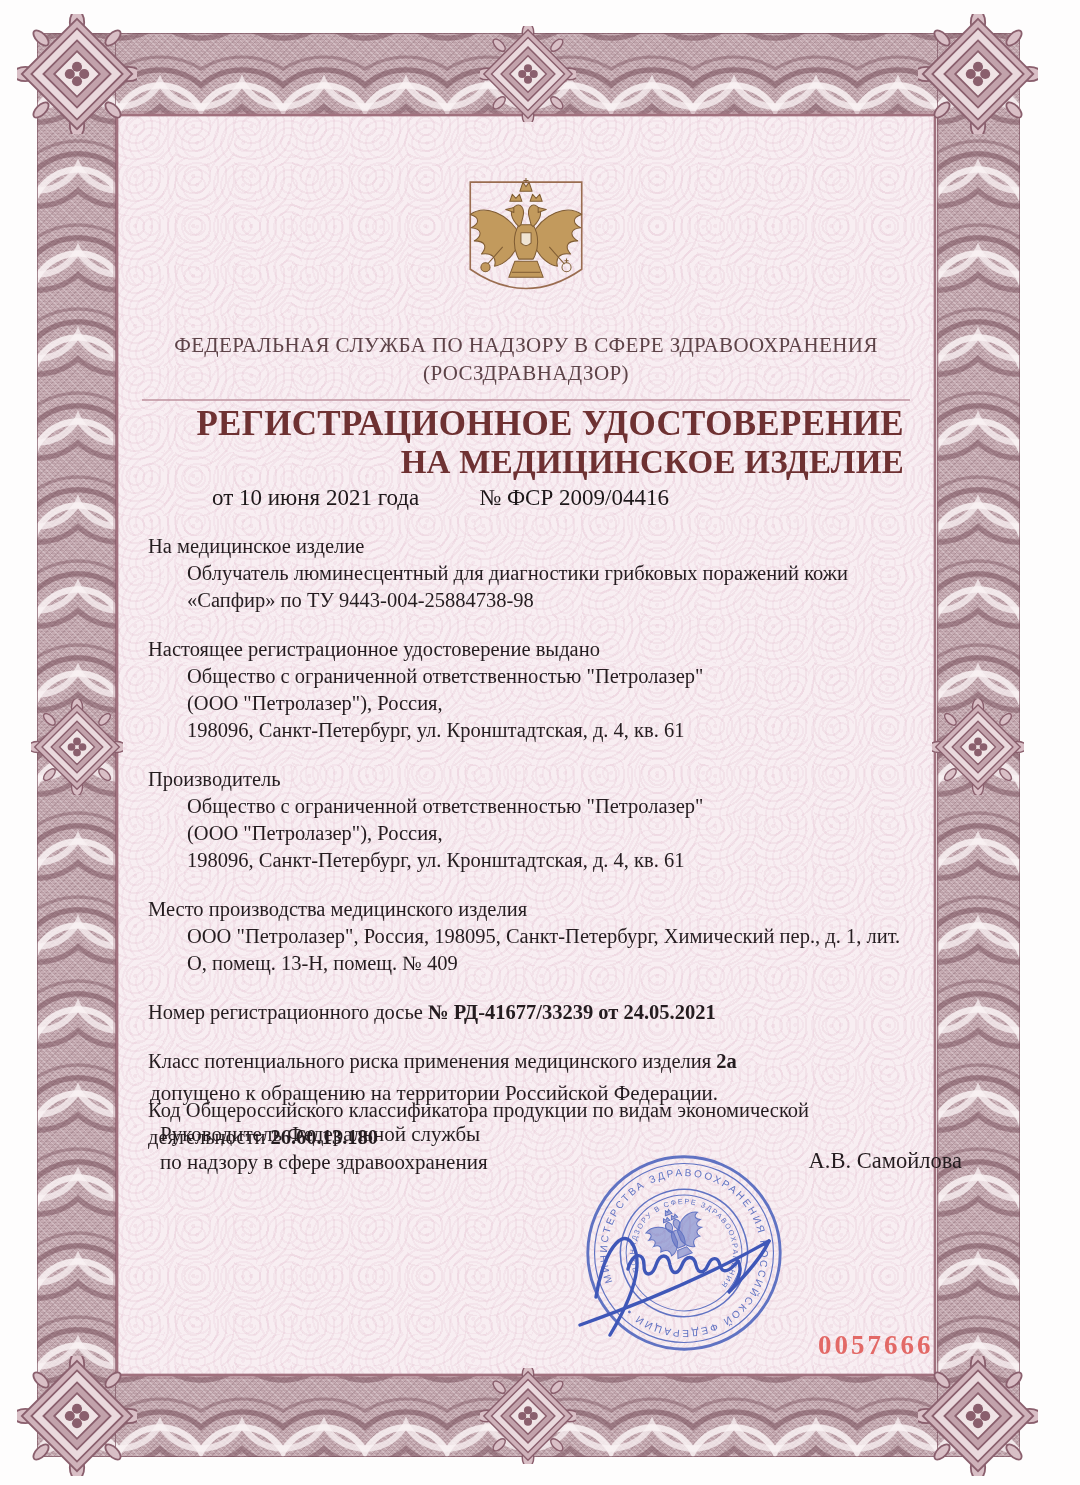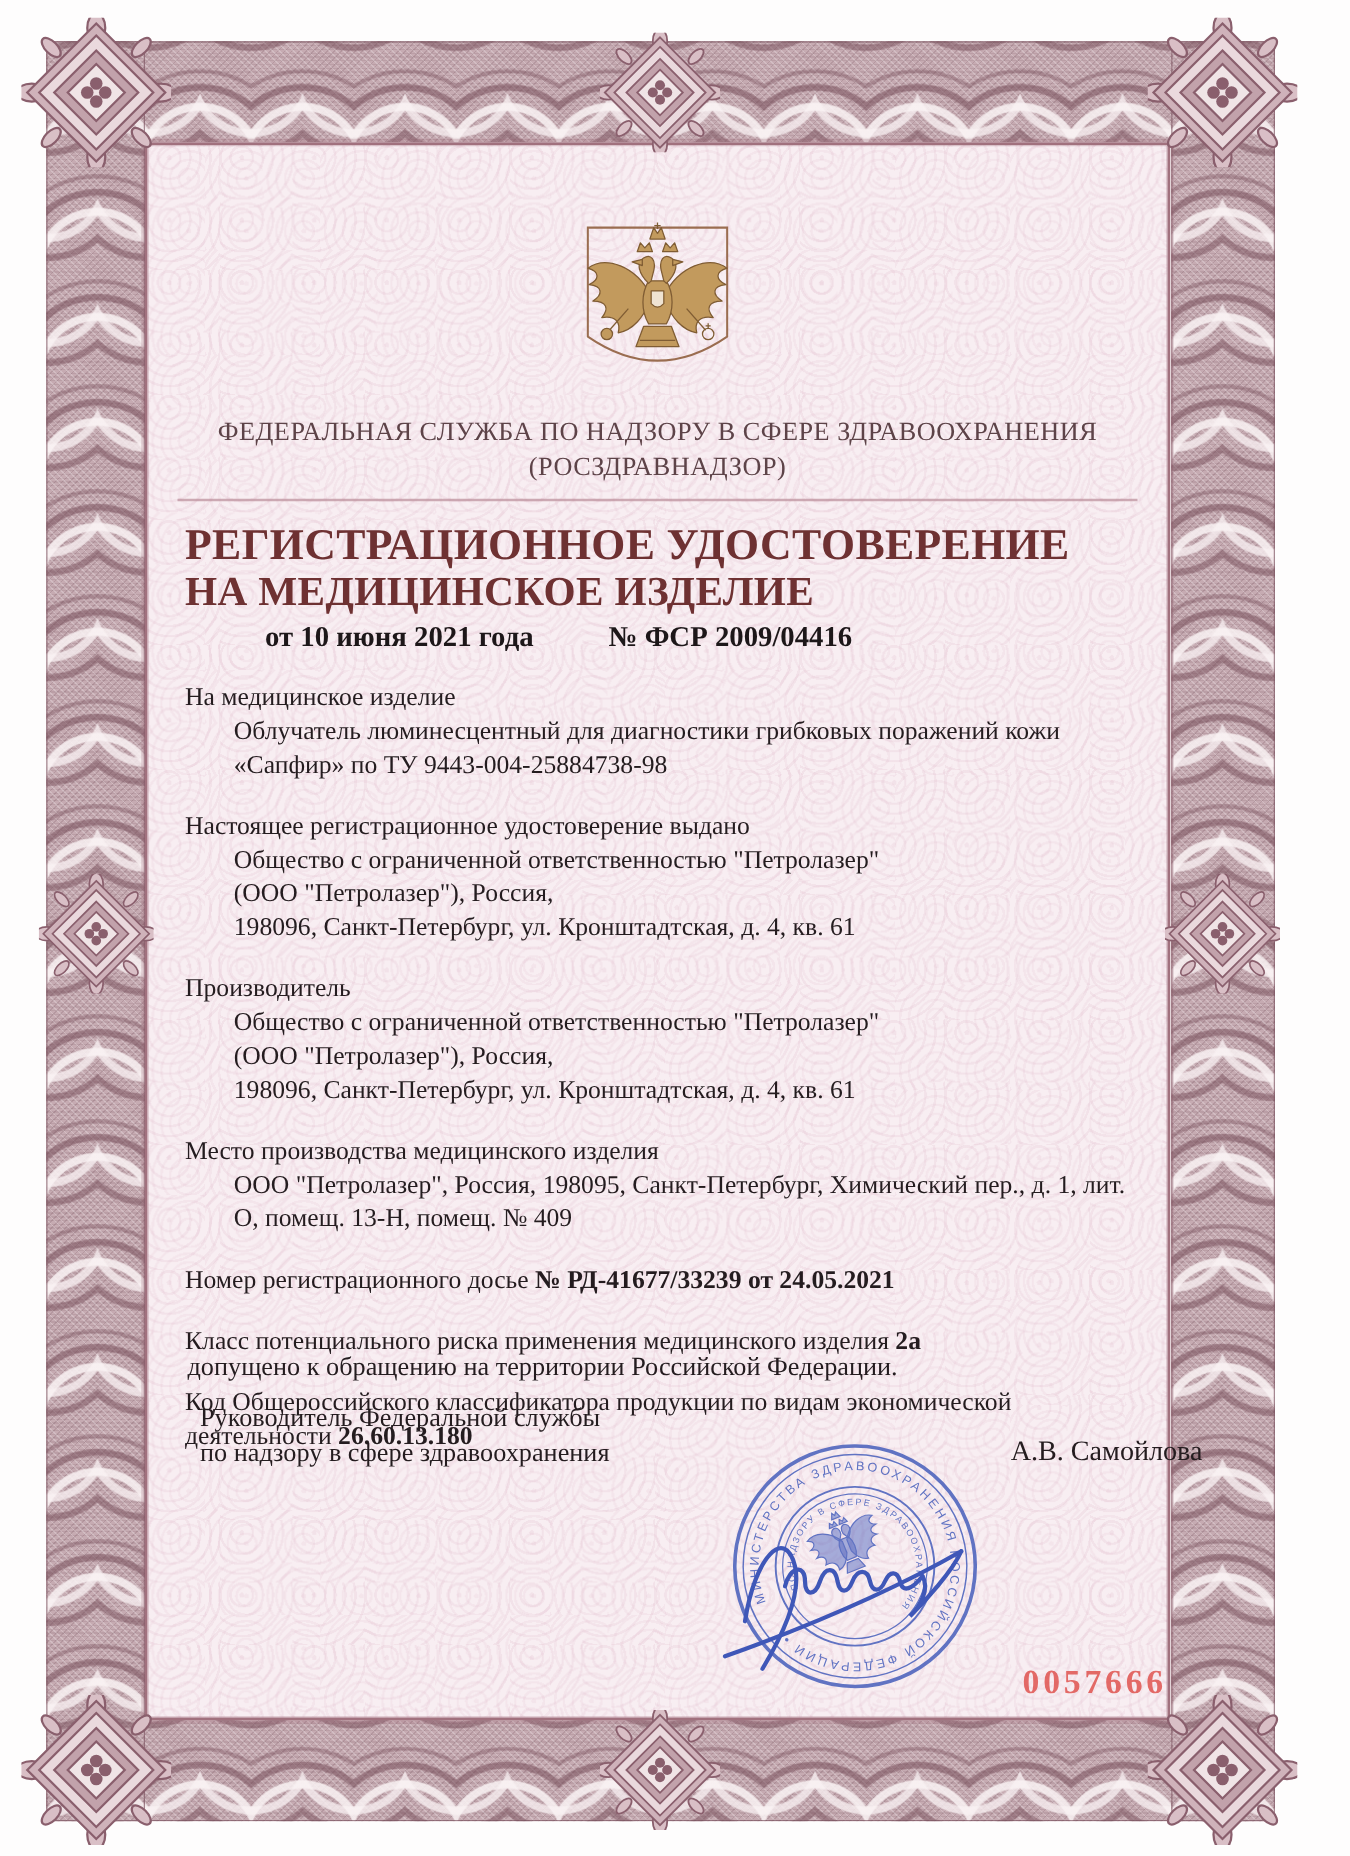--- a/index.html
+++ b/index.html
@@ -37,23 +37,23 @@
       repeating-radial-gradient(circle at 30% 20%, rgba(213,163,185,.16) 0 2px, rgba(255,255,255,0) 2px 8px),
       repeating-radial-gradient(circle at 72% 64%, rgba(213,163,185,.12) 0 2px, rgba(255,255,255,0) 2px 7px);
     background-size:58px 50px, 46px 42px;
     border:2px solid #a1717e;
     box-shadow: inset 0 0 0 1px rgba(161,113,126,.35), 0 0 0 3px rgba(161,113,126,.28);
     color:#241c1f;
   }
   .emblem{display:block;margin:58px auto 6px auto;width:152px;height:152px;}
   .agency{text-align:center;color:#5d4348;font-size:21px;line-height:1.32;letter-spacing:.4px;}
   .rule{border:0;border-top:2px solid rgba(189,146,157,.75);margin:12px -6px 0 -6px;}
-  .title{margin-top:16px;text-align:left;color:#6e3132;font-weight:bold;font-size:35px;line-height:1.1;letter-spacing:.3px;}
+  .title{margin-top:4px;text-align:right;color:#6e3132;font-weight:bold;font-size:35px;line-height:1.1;letter-spacing:.3px;}
   .title .t2{font-size:33px;display:block;}
-  .dateline{display:flex;margin-top:5px;font-size:23px;font-weight:bold;color:#1d1719;padding-left:64px;}
+  .dateline{display:flex;margin-top:5px;font-size:23px;font-weight:normal;color:#1d1719;padding-left:64px;}
   .dateline .num{margin-left:60px;}
   .body{margin-top:16px;font-size:20.5px;line-height:27px;}
   .section{margin-top:22px;}
   .s-line{font-weight:normal;margin-left:39px;}
   .footer{position:absolute;left:150px;right:148px;top:1078px;font-size:21px;line-height:30px;color:#241c1f;z-index:4;}
   .signer{display:flex;align-items:flex-end;margin-top:12px;font-weight:normal;}
   .signer .stitle{font-size:21px;line-height:28px;padding-left:10px;}
   .signer .sname{margin-left:auto;font-size:22.5px;padding-right:2px;}
   .stamp-wrap{position:absolute;left:583px;top:1152px;width:202px;height:202px;z-index:5;transform:rotate(-22deg);opacity:.88;}
   .signature{position:absolute;left:566px;top:1205px;width:220px;height:135px;z-index:6;}

